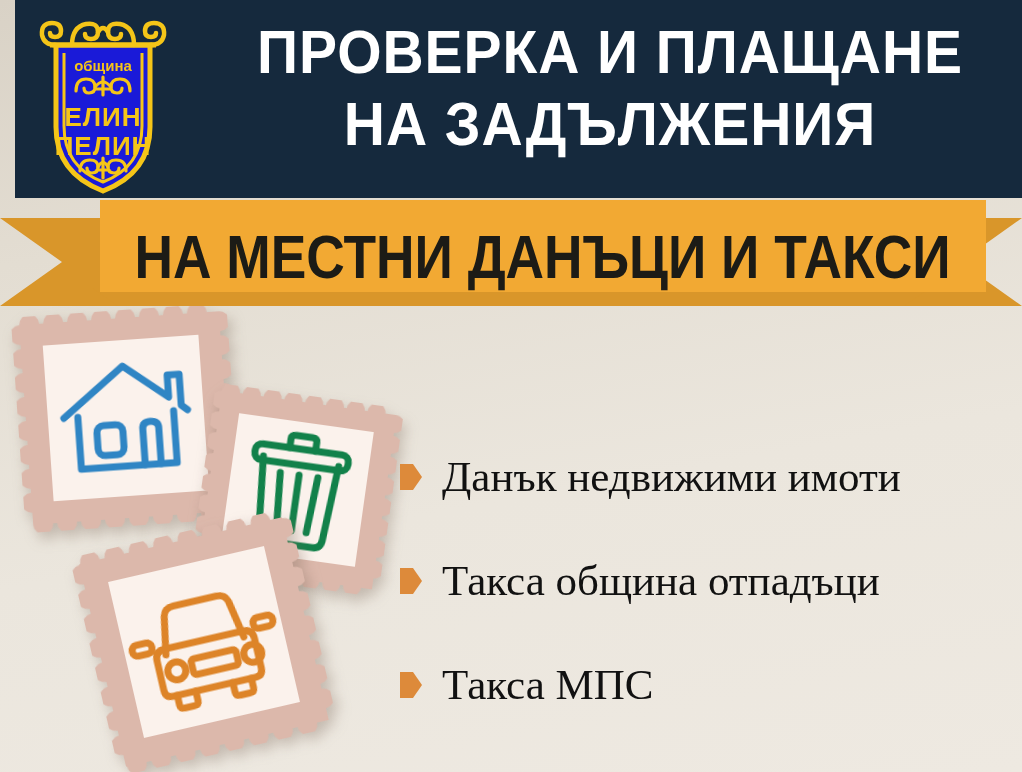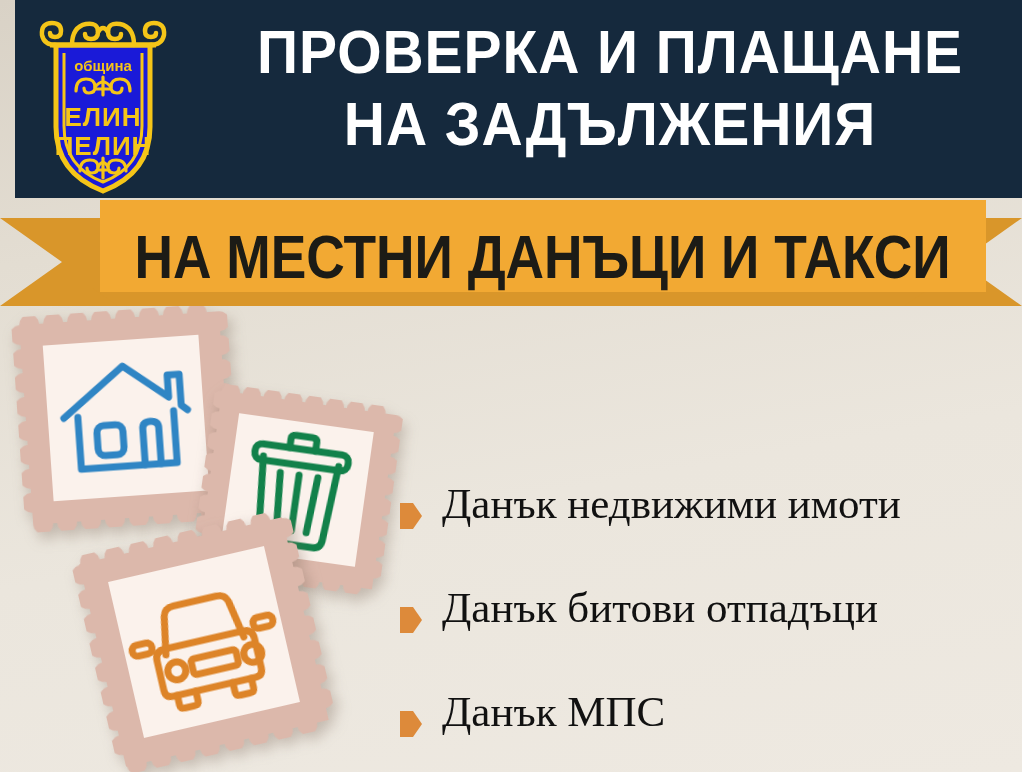--- a/index.html
+++ b/index.html
@@ -86,21 +86,21 @@
   #stamp-house{left:18px;top:310px;width:216px;height:216px;transform:rotate(-4deg);}
   #stamp-waste{left:202px;top:395px;width:190px;height:190px;transform:rotate(8deg);}
   #stamp-vehicle{left:92px;top:530px;width:224px;height:224px;transform:rotate(-13deg);}
 
   
   .list{
     position:absolute;left:400px;top:425px;width:610px;
     z-index:4;
   }
   .list-item{
-    display:flex;align-items:flex-end;
+    display:flex;align-items:center;
     height:104px;
   }
   .bullet{
     width:22px;height:26px;flex:0 0 22px;margin-right:20px;
     background:#dd8a3a;
     clip-path:polygon(0 0,13px 0,22px 13px,13px 26px,0 26px);
   }
   .list-label{
     font-family:"Liberation Serif",serif;
     font-size:43px;
@@ -341,23 +341,23 @@
 
   <div class="list">
 
     <div class="list-item">
       <span class="bullet"></span>
       <span class="list-label">Данък недвижими имоти</span>
     </div>
 
     <div class="list-item">
       <span class="bullet"></span>
-      <span class="list-label">Данък битови отпадъци</span>
+      <span class="list-label">Такса община отпадъци</span>
     </div>
 
     <div class="list-item">
       <span class="bullet"></span>
-      <span class="list-label">Данък МПС</span>
+      <span class="list-label">Такса МПС</span>
     </div>
 
   </div>
 
 </div>
 
 </body></html>

